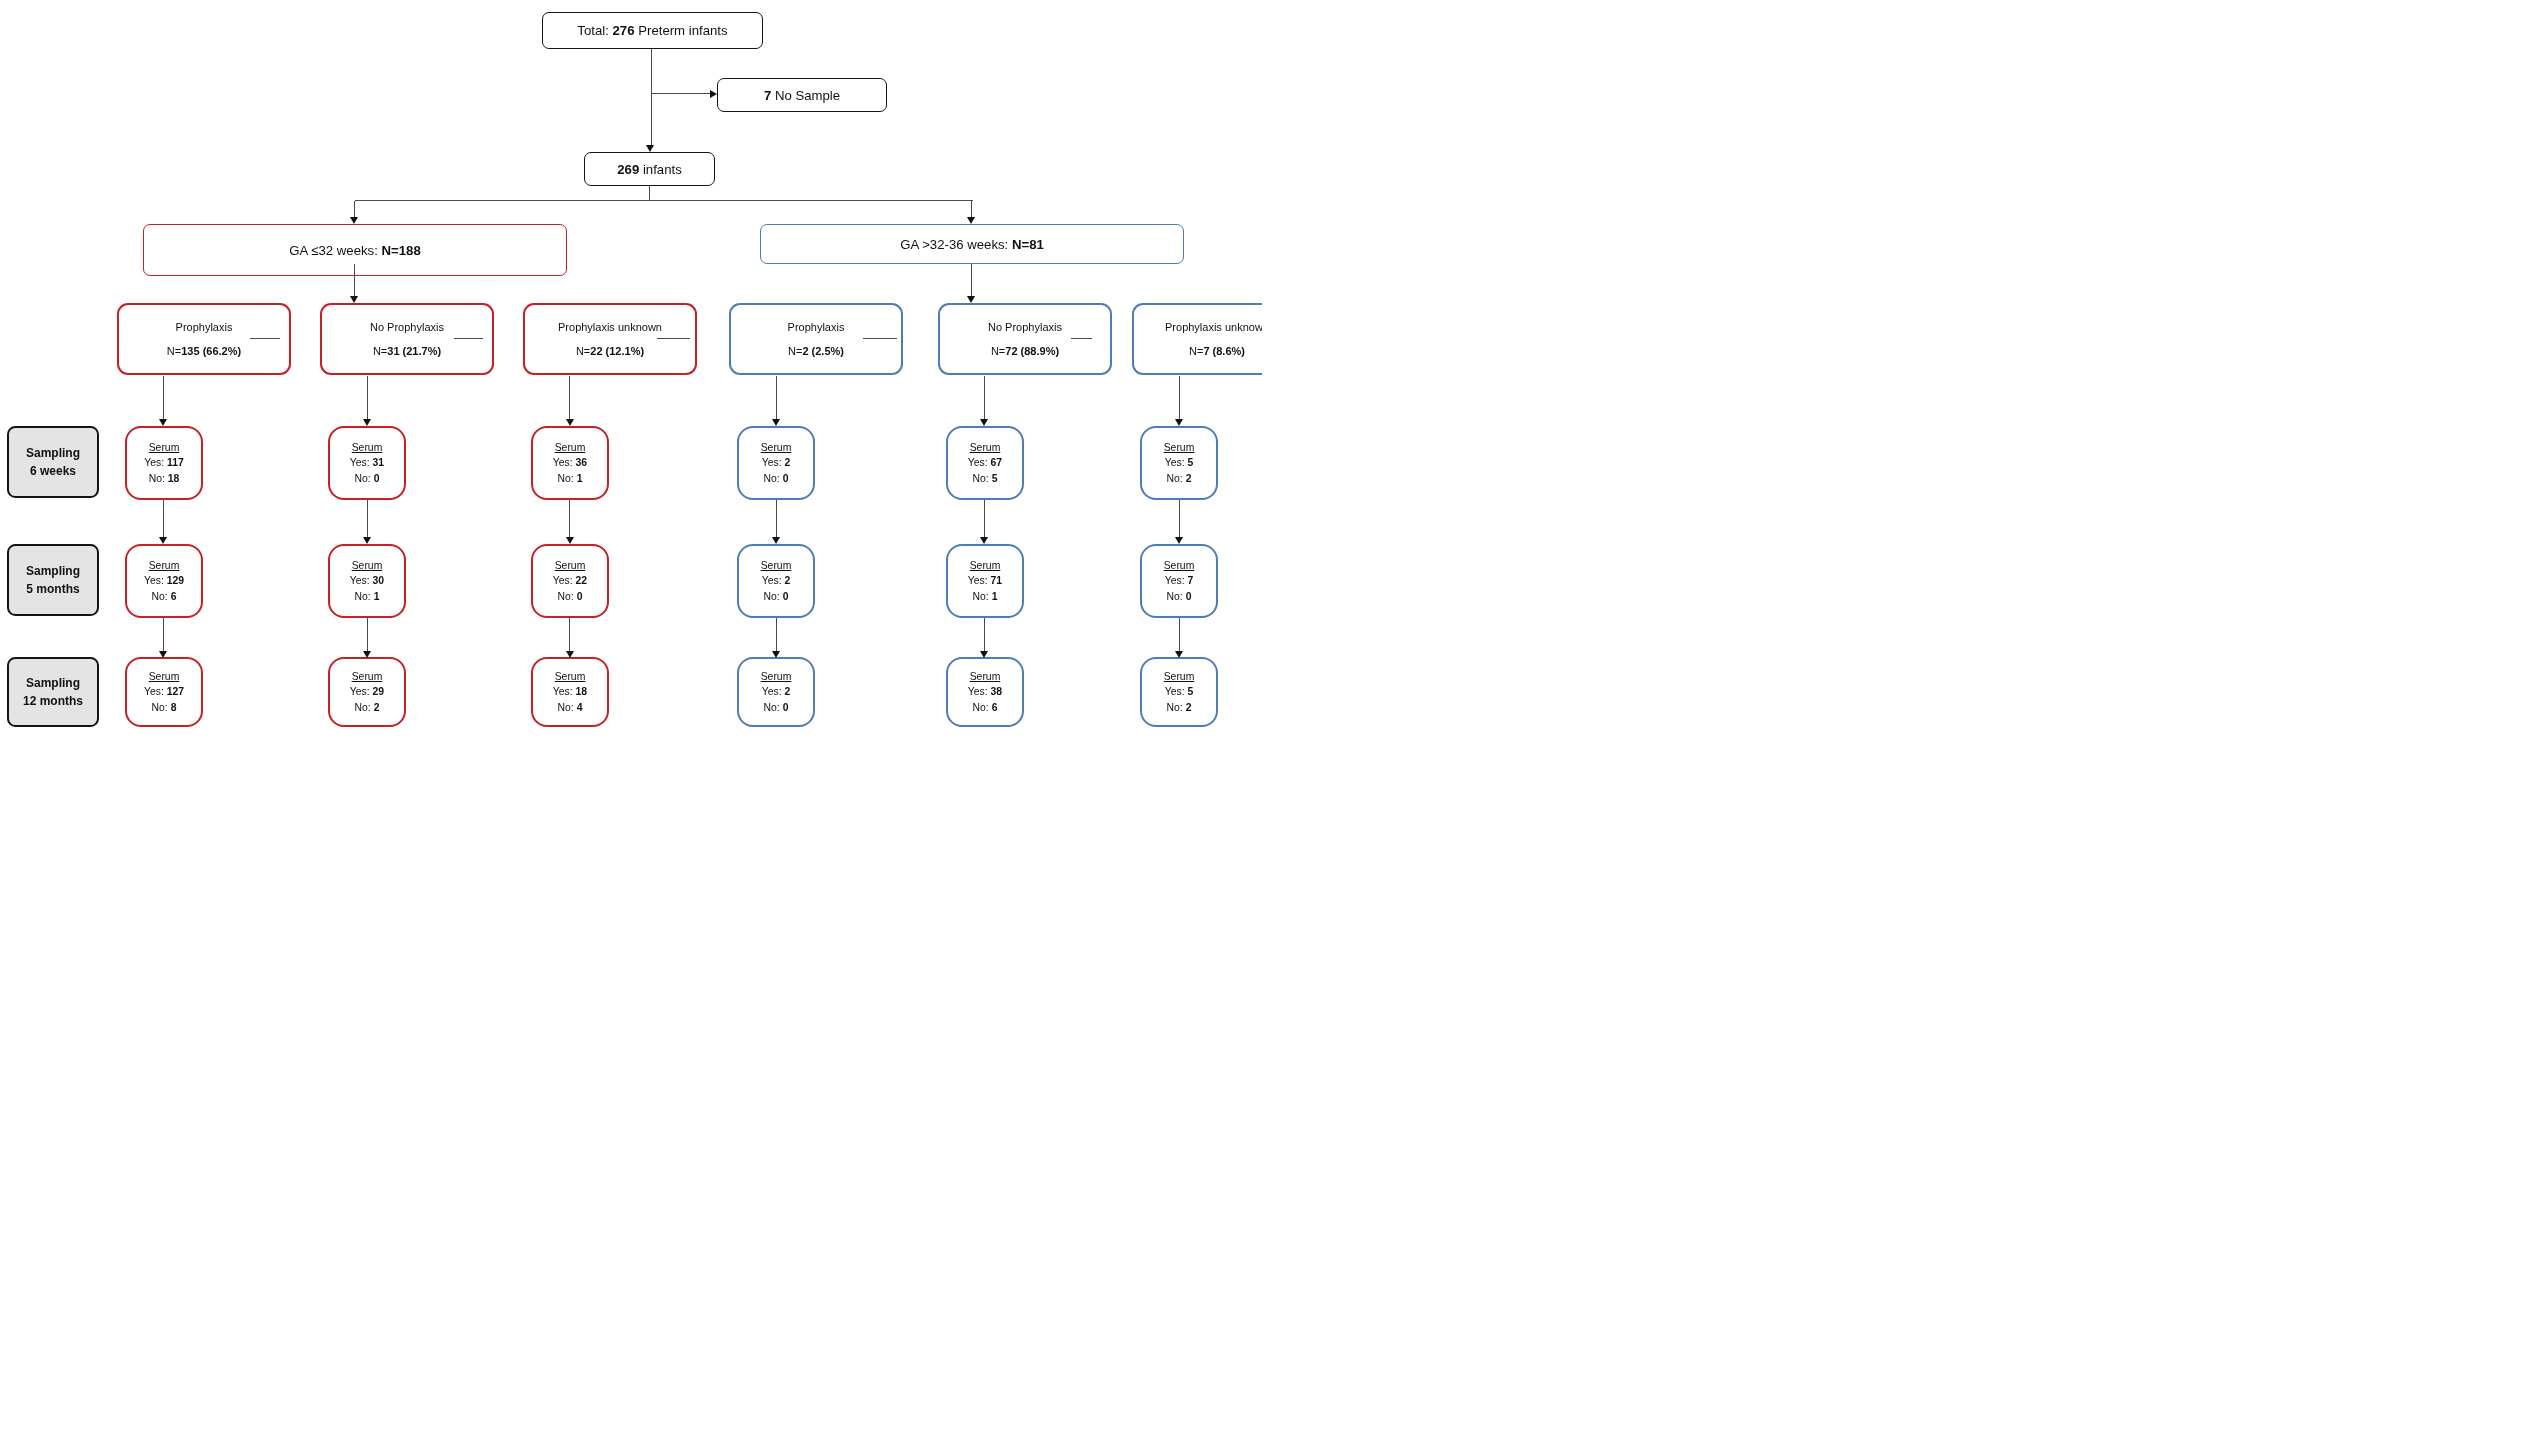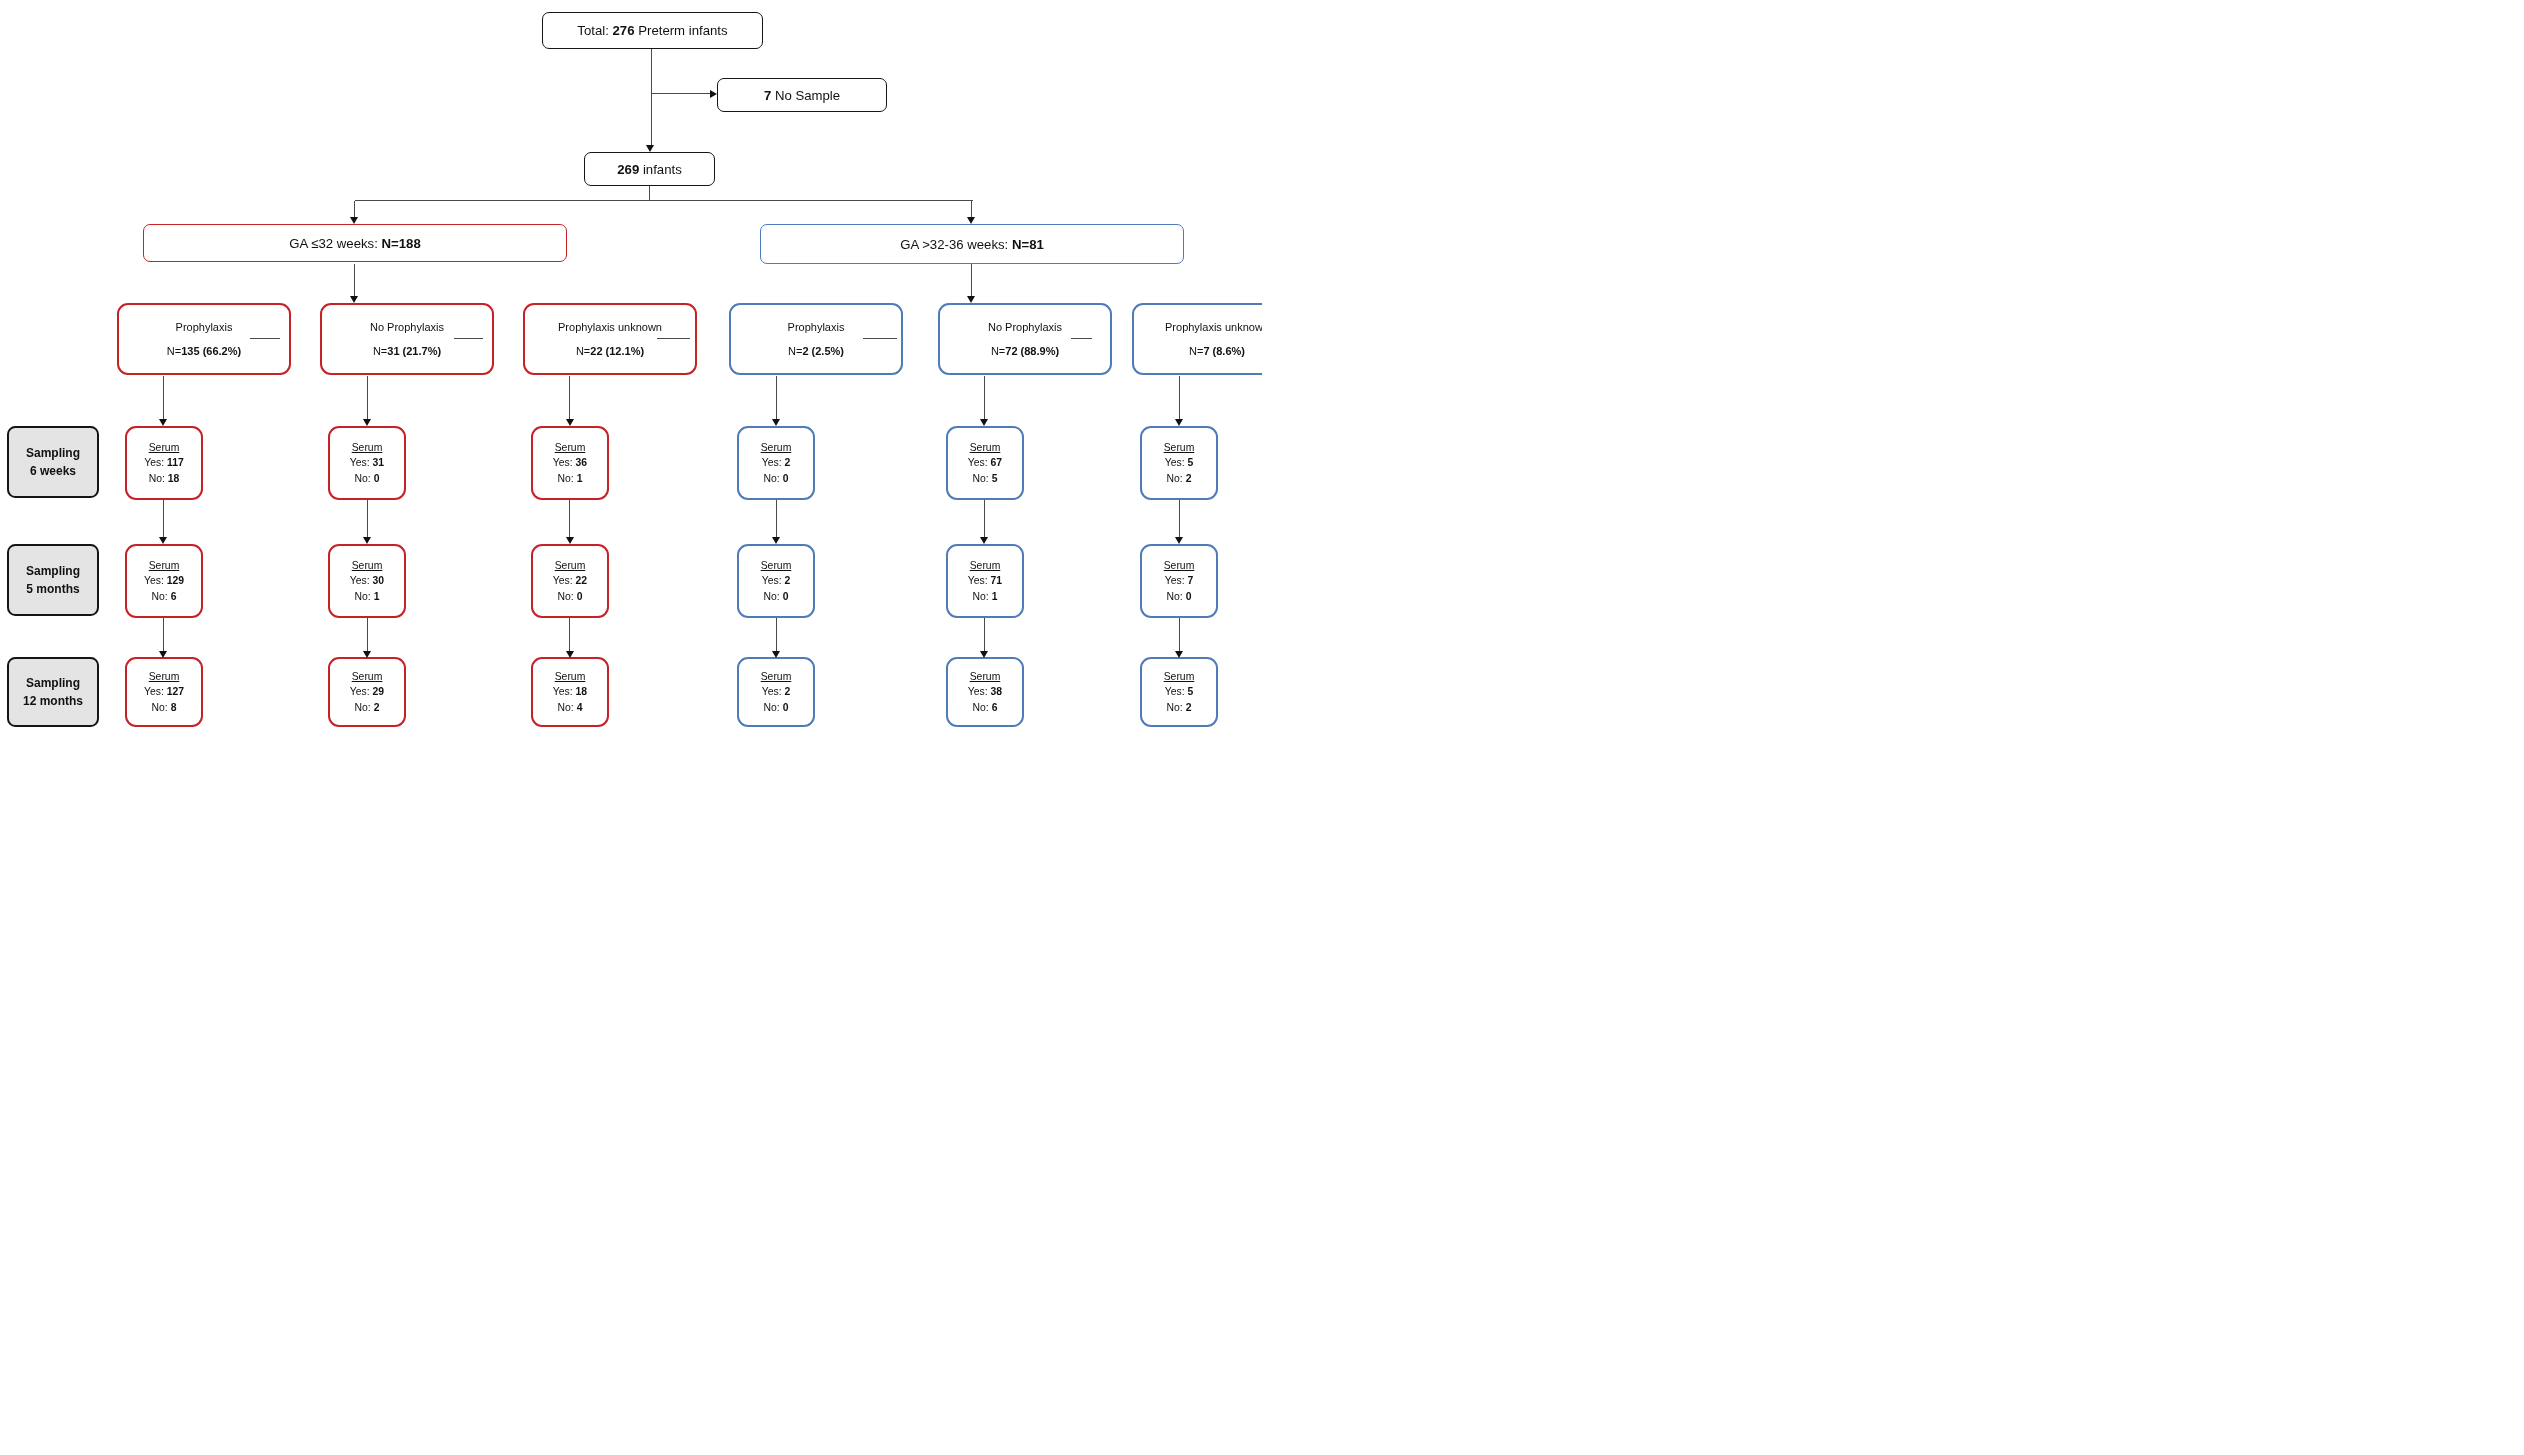--- a/index.html
+++ b/index.html
@@ -6,21 +6,21 @@
   body{font-family:"Liberation Sans","DejaVu Sans",sans-serif;color:#111;}
   #canvas{position:relative;width:1262px;height:728px;background:#fff;overflow:hidden;}
   .box{position:absolute;box-sizing:border-box;background:#fff;display:flex;flex-direction:column;
        align-items:center;justify-content:center;text-align:center;}
   .black{border:1.7px solid #161616;border-radius:7px;font-size:13.2px;}
   .ga{border-width:1.7px;border-style:solid;border-radius:7px;font-size:13.2px;flex-direction:row;}
   .red{border-color:#c62127;}
   .blue{border-color:#4f7cb8;}
   .proph{border-width:2.1px;border-style:solid;border-radius:11px;font-size:11px;
          justify-content:space-evenly;padding:4.2px 2.8px;margin-left:40px;}
-  .serum{border-width:2.1px;border-style:solid;border-radius:11px;font-size:10.4px;line-height:1.5;}
+  .serum{border-width:2.1px;border-style:solid;border-radius:16px;font-size:10.4px;line-height:1.5;}
   .sampl{background:#e4e4e4;border:2.1px solid #141414;border-radius:8.3px;font-weight:bold;
          font-size:12px;line-height:1.5;}
   .su{text-decoration:underline;}
   b{font-weight:700;text-align:center;}
   .vline,.hline{position:absolute;background:#4a4a4a;}
   .vline{width:1.4px;}
   .hline{height:1.4px;}
   .arr-d{position:absolute;width:0;height:0;border-left:4.2px solid transparent;
          border-right:4.2px solid transparent;border-top:7px solid #111;}
   .arr-r{position:absolute;width:0;height:0;border-top:4.2px solid transparent;
@@ -36,21 +36,21 @@
   </div>
 
   <div class="box black" style="left:717px;top:78px;width:170px;height:34px">
     <span><b>7</b><span> No Sample</span></span>
   </div>
 
   <div class="box black" style="left:584px;top:152px;width:131px;height:34px">
     <span><b>269</b><span> infants</span></span>
   </div>
 
-  <div class="box ga red" style="left:143px;top:224px;width:424px;height:38px">
+  <div class="box ga red" style="left:143px;top:224px;width:424px;height:52px">
     <span><span>GA ≤32 weeks: </span><b>N=188</b></span>
   </div>
   <div class="box ga blue" style="left:760px;top:224px;width:424px;height:40px">
     <span><span>GA &gt;32-36 weeks: </span><b>N=81</b></span>
   </div>
 
   <div class="box proph red" style="left:77px;top:303px;width:174px;height:72px">
     <span>Prophylaxis</span>
     <span><span>N=</span><b>135</b> <b>(66.2%)</b></span>
   </div>

